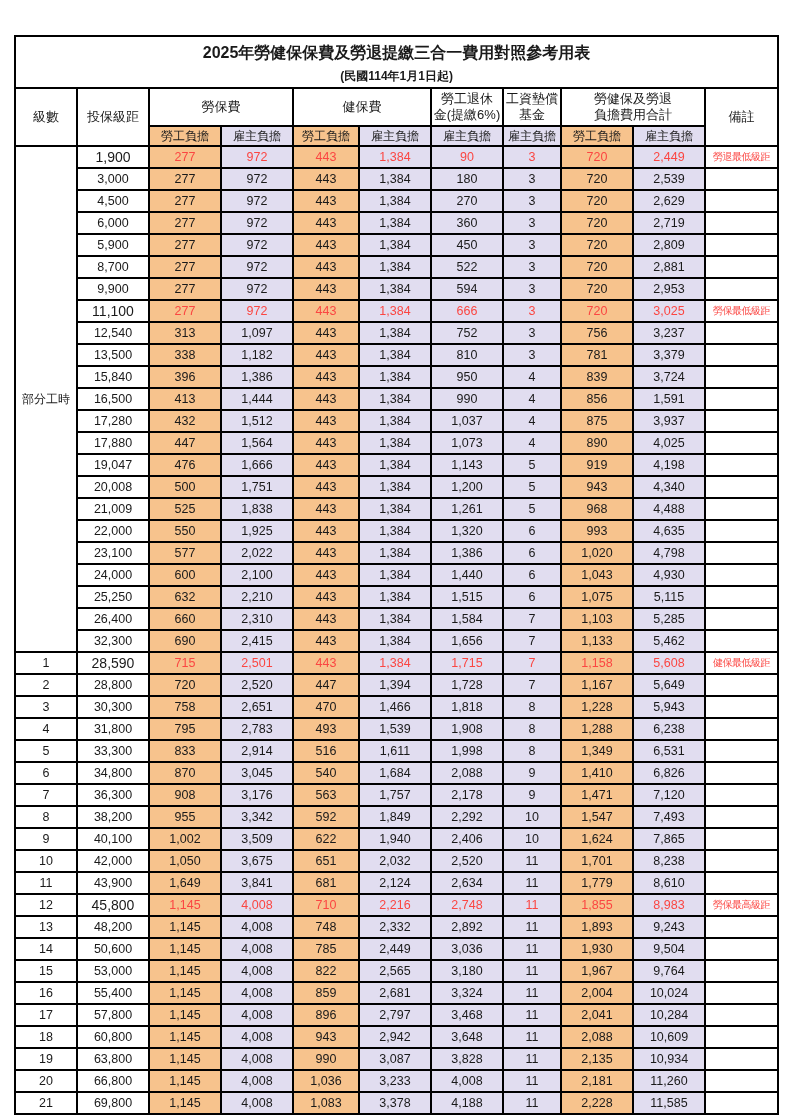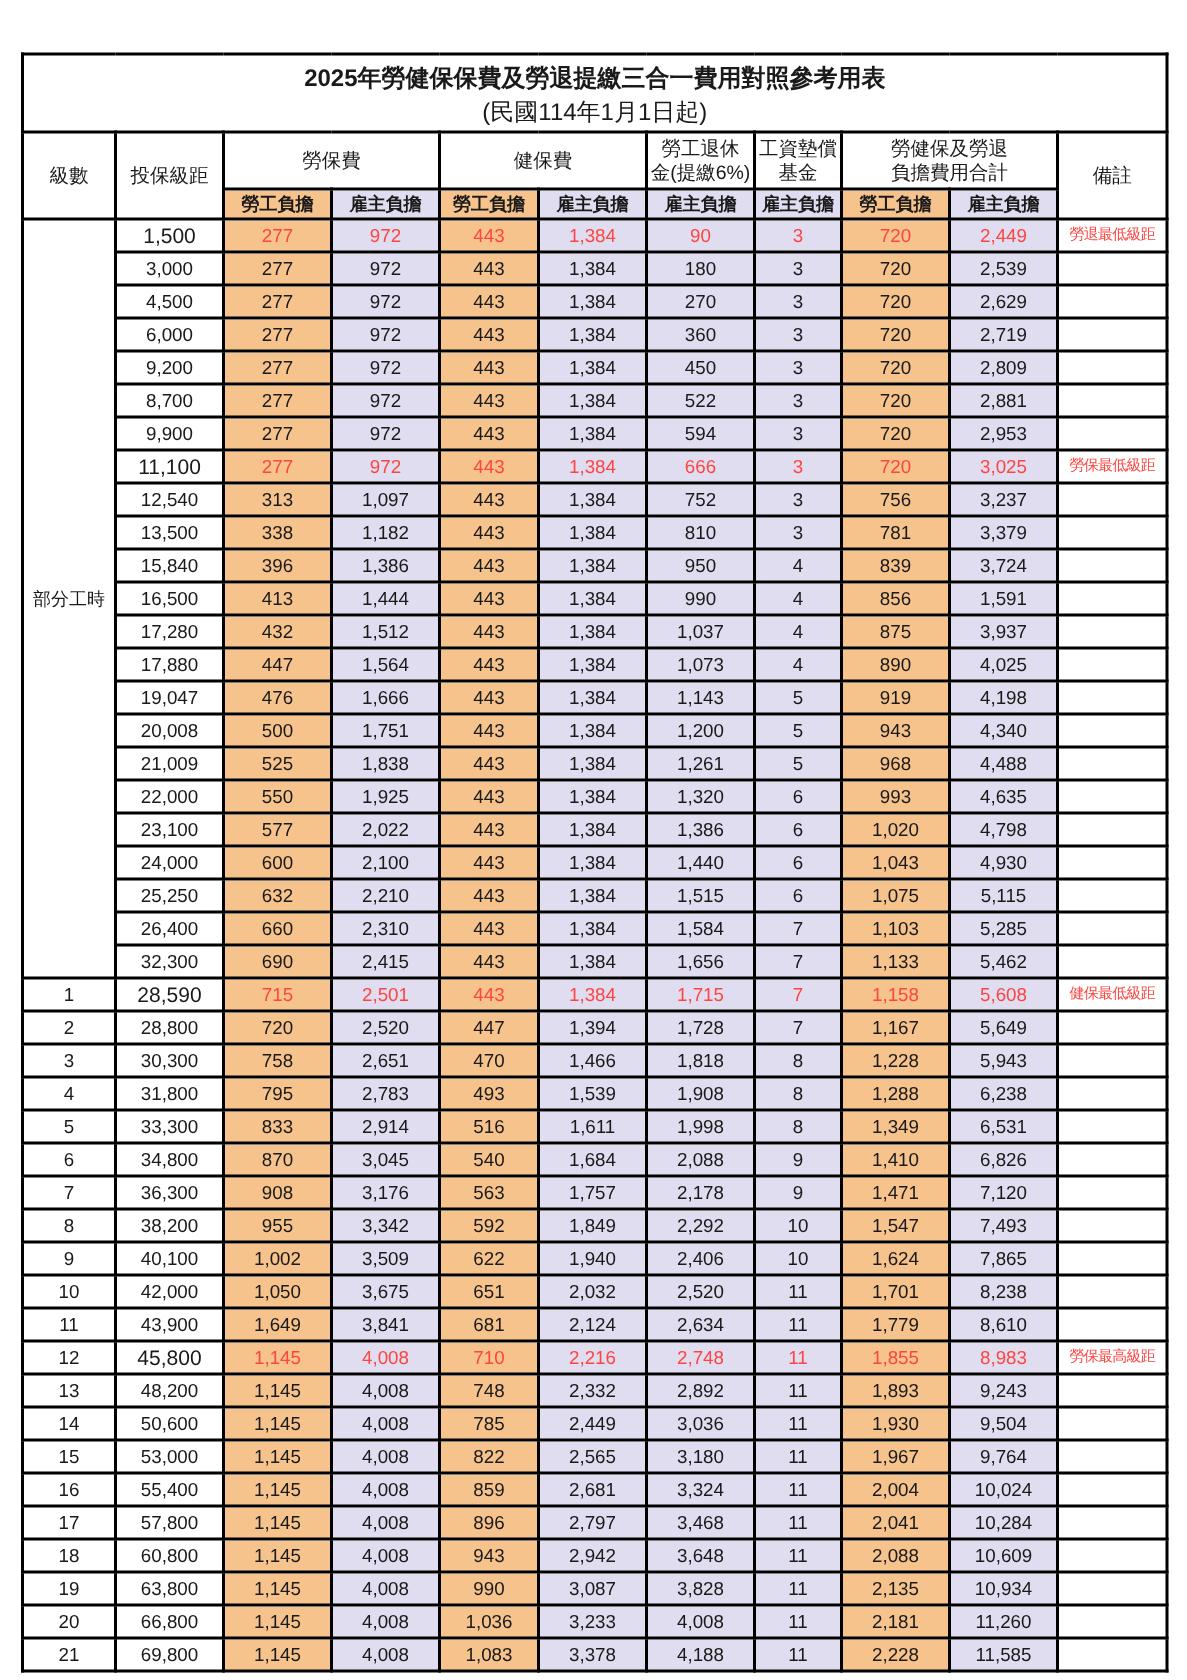--- a/index.html
+++ b/index.html
@@ -18,25 +18,25 @@
   col.w-level{width:62px;}  col.w-salary{width:72px;}
   col.w-le{width:72px;}     col.w-lr{width:72px;}
   col.w-he{width:66px;}     col.w-hr{width:72px;}
   col.w-p{width:72px;}      col.w-f{width:58px;}
   col.w-te{width:72px;}     col.w-tr{width:72px;}
   col.w-note{width:73px;}
 
   
   .title-cell{height:50px;background:#fff;}
   .t1{font-size:16px;font-weight:700;line-height:27px;}
-  .t2{font-size:16px;font-weight:400;line-height:20px;}
+  .t2{font-size:12px;font-weight:700;line-height:20px;}
 
   
   tr.h-group th{height:36px;font-size:13px;font-weight:400;line-height:16px;background:#fff;}
-  tr.h-sub th{height:18px;font-size:12px;font-weight:700;margin-top:32px;}
+  tr.h-sub th{height:18px;font-size:12px;font-weight:400;margin-top:32px;}
 
   
   tbody td{height:20px;font-size:12.5px;line-height:20px;}
   .c-emp{background:var(--emp,#F7C38D);}
   .c-er{background:var(--er,#E1DDF0);}
   .c-level,.c-salary,.c-note{background:#fff;}
   .c-note{font-size:10px;font-weight:400;color:var(--red,#FB4642);letter-spacing:-0.5px;}
   .c-part{font-size:12px;}
 
   
@@ -85,21 +85,21 @@
         <th class="c-er">雇主負擔</th>
         <th class="c-er">雇主負擔</th>
         <th class="c-er">雇主負擔</th>
         <th class="c-emp">勞工負擔</th>
         <th class="c-er">雇主負擔</th>
       </tr>
     </thead>
     <tbody>
         <tr class="hl">
           <td class="c-level c-part" rowspan="23">部分工時</td>
-          <td class="c-salary">1,500</td>
+          <td class="c-salary">1,900</td>
           <td class="c-emp">277</td>
           <td class="c-er">972</td>
           <td class="c-emp">443</td>
           <td class="c-er">1,384</td>
           <td class="c-er">90</td>
           <td class="c-er">3</td>
           <td class="c-emp">720</td>
           <td class="c-er">2,449</td>
           <td class="c-note">勞退最低級距</td>
         </tr>
@@ -133,21 +133,21 @@
           <td class="c-er">972</td>
           <td class="c-emp">443</td>
           <td class="c-er">1,384</td>
           <td class="c-er">360</td>
           <td class="c-er">3</td>
           <td class="c-emp">720</td>
           <td class="c-er">2,719</td>
           <td class="c-note"></td>
         </tr>
         <tr>
-          <td class="c-salary">9,200</td>
+          <td class="c-salary">5,900</td>
           <td class="c-emp">277</td>
           <td class="c-er">972</td>
           <td class="c-emp">443</td>
           <td class="c-er">1,384</td>
           <td class="c-er">450</td>
           <td class="c-er">3</td>
           <td class="c-emp">720</td>
           <td class="c-er">2,809</td>
           <td class="c-note"></td>
         </tr>

